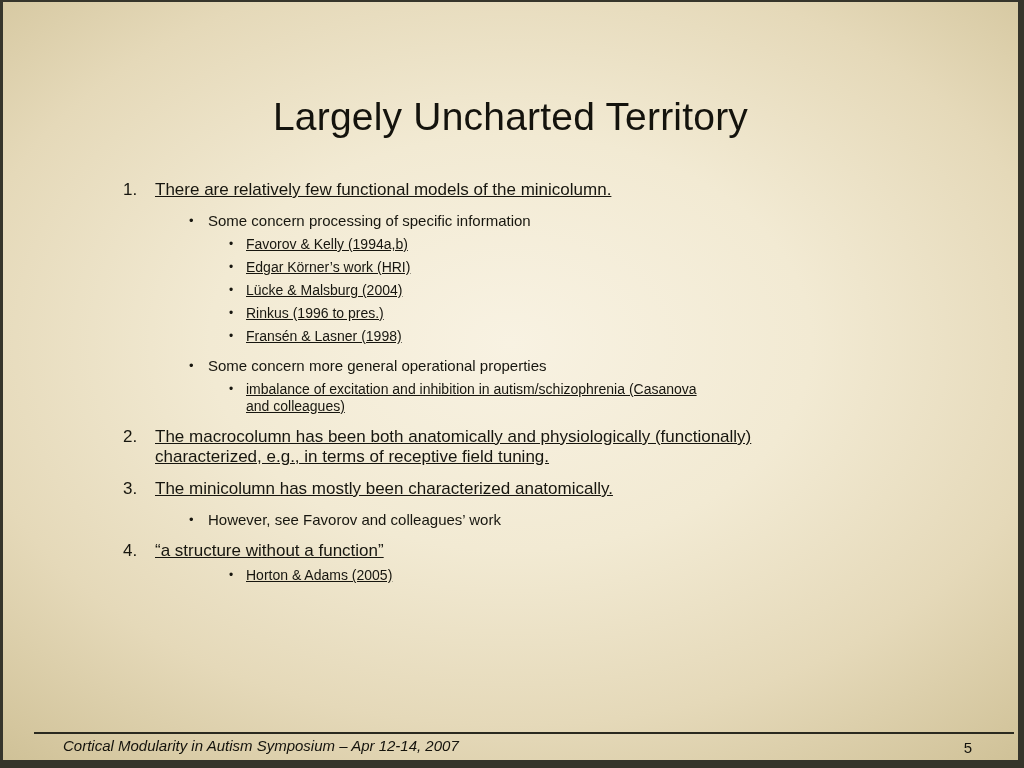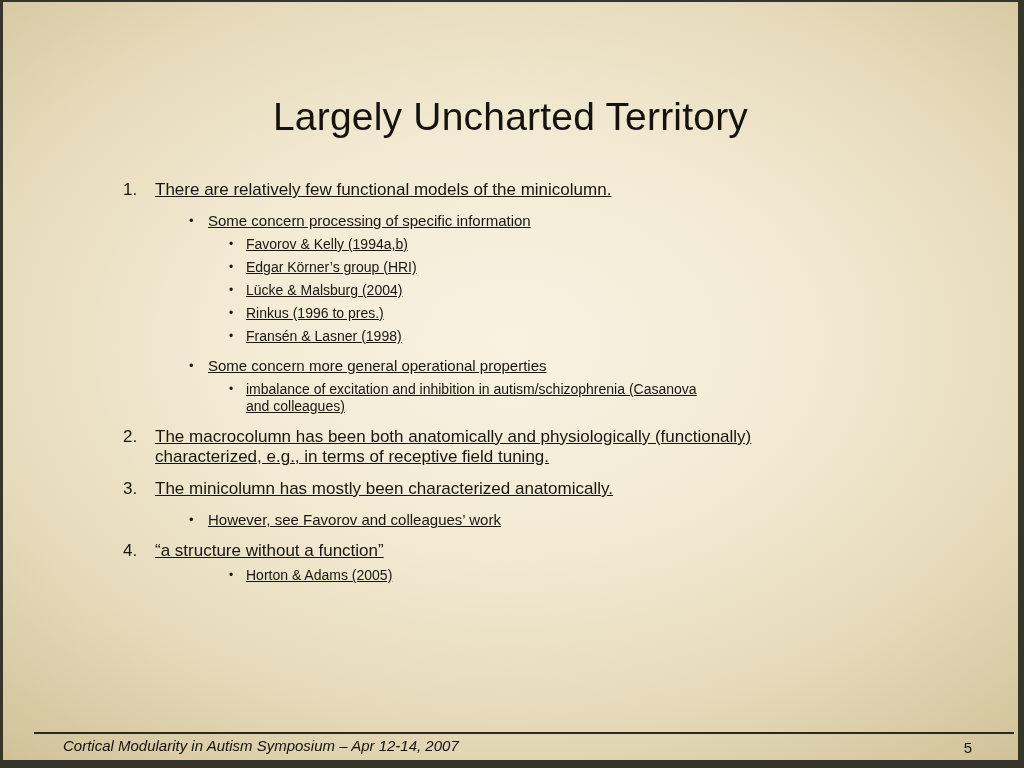--- a/index.html
+++ b/index.html
@@ -55,21 +55,21 @@
     margin: 12px 0 0 120px;
   }
   .l1 .marker { flex: 0 0 32px; width: 32px; }
   .l1 .text { max-width: 706px; text-decoration: underline; }
   .l2 {
     font-size: 15px;
     line-height: 18px;
     margin: 12px 0 0 186px;
   }
   .l2 .marker { flex: 0 0 19px; width: 19px; font-size: 13px; }
-  .l2 .text { max-width: 640px; text-decoration: underline; }
+  .l2 .text { max-width: 640px; }
   .l3 {
     font-size: 14px;
     line-height: 17px;
     margin: 6px 0 0 226px;
   }
   .l3 .marker { flex: 0 0 17px; width: 17px; font-size: 12px; }
   .l3 .text { max-width: 470px; text-decoration: underline; }
   .footer-rule {
     position: absolute;
     left: 31px;
@@ -113,21 +113,21 @@
       <span class="text">Some concern processing of specific information</span>
     </div>
 
     <div class="row l3">
       <span class="marker">•</span>
       <span class="text">Favorov &amp; Kelly (1994a,b)</span>
     </div>
 
     <div class="row l3">
       <span class="marker">•</span>
-      <span class="text">Edgar Körner’s group (HRI)</span>
+      <span class="text">Edgar Körner’s work (HRI)</span>
     </div>
 
     <div class="row l3">
       <span class="marker">•</span>
       <span class="text">Lücke &amp; Malsburg (2004)</span>
     </div>
 
     <div class="row l3">
       <span class="marker">•</span>
       <span class="text">Rinkus (1996 to pres.)</span>

